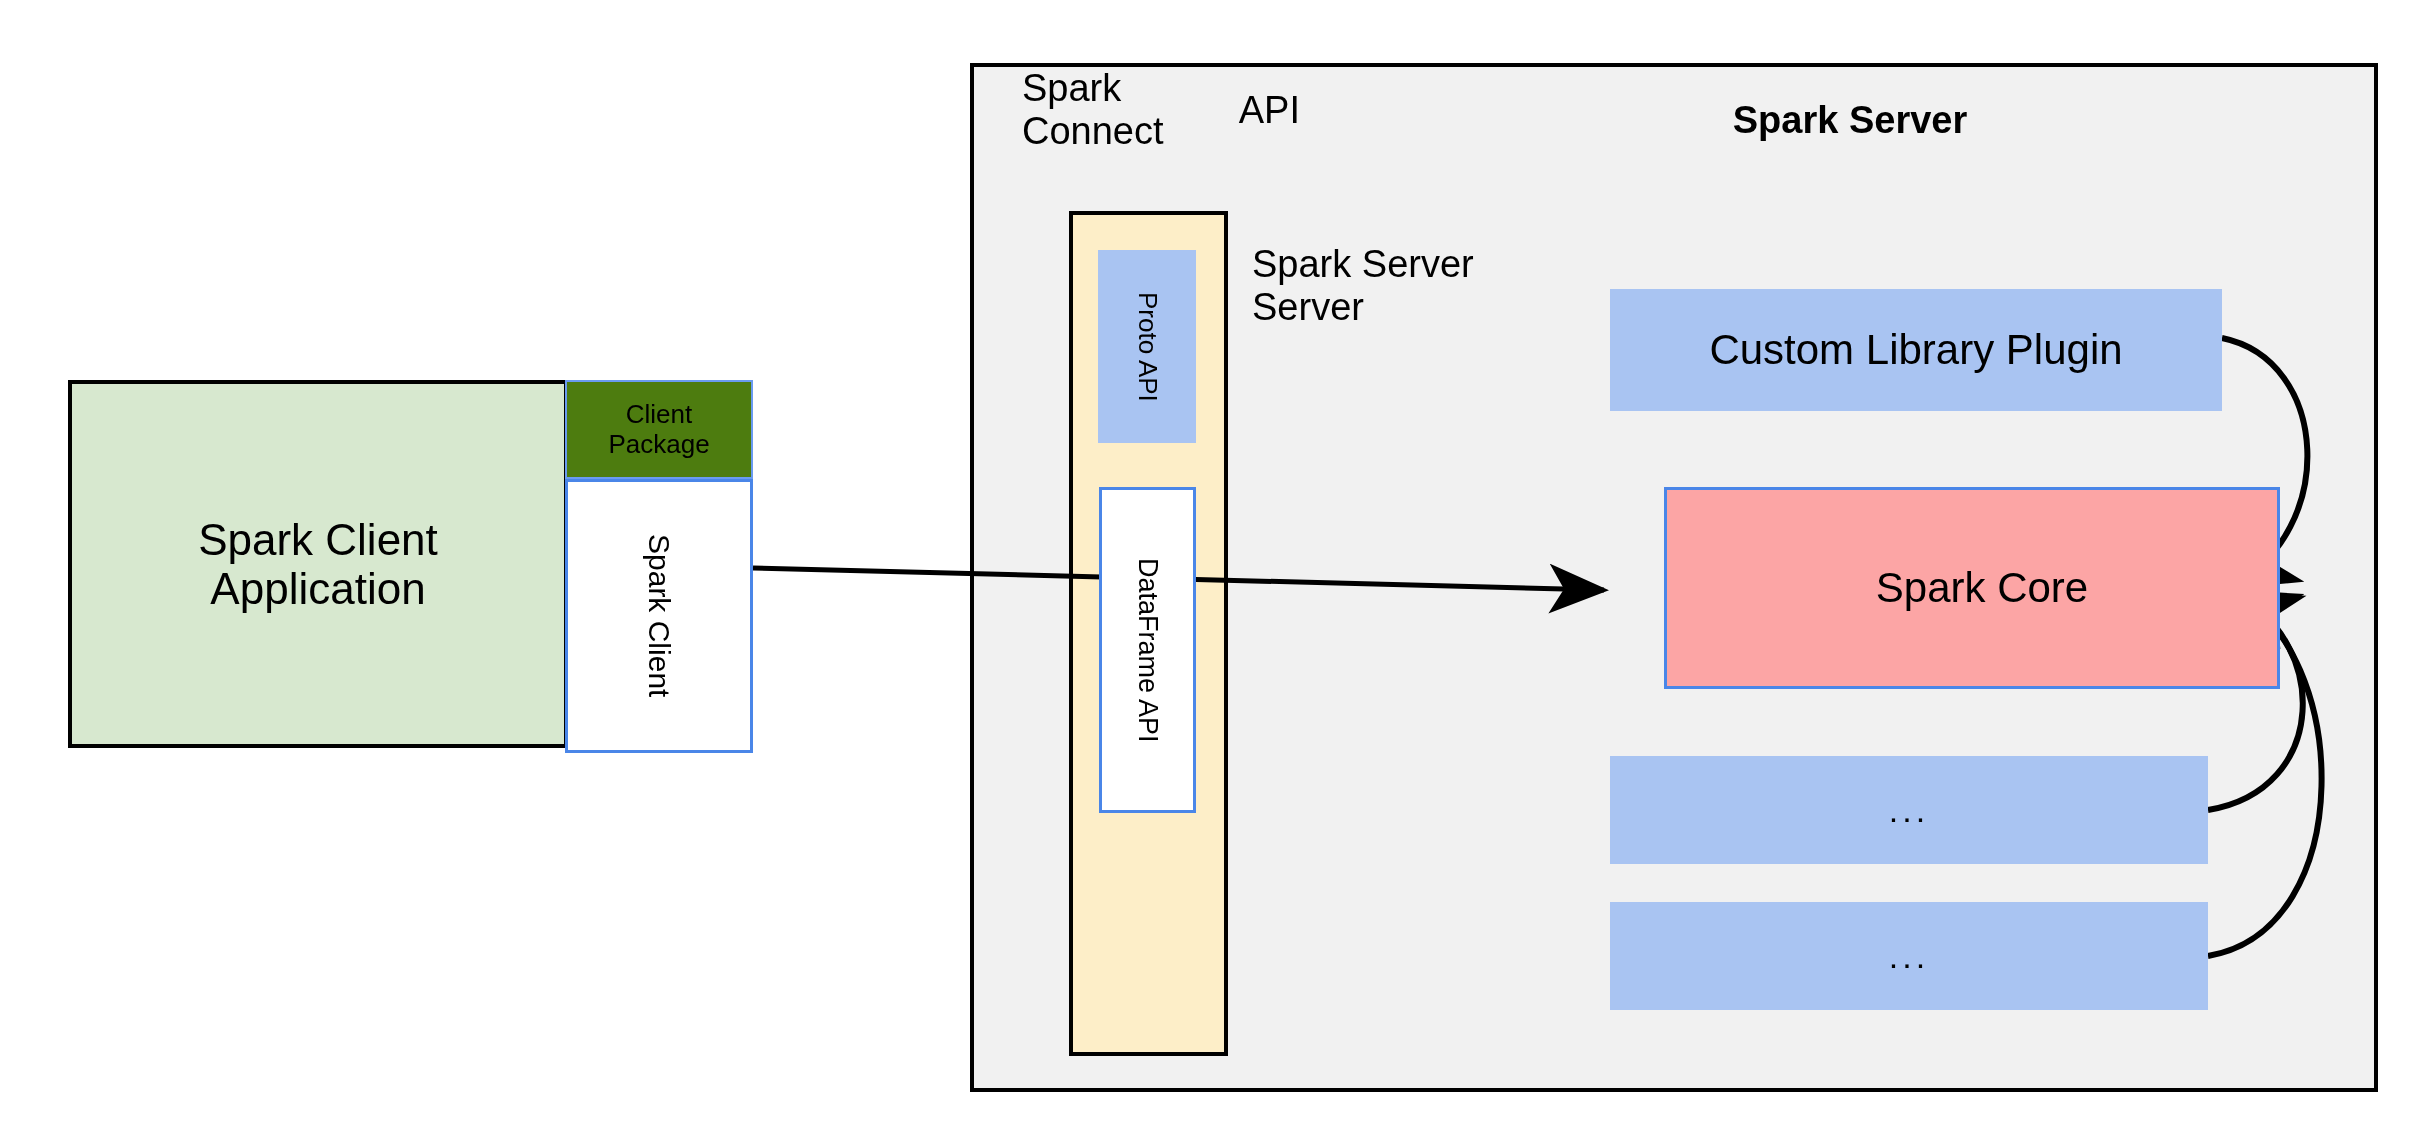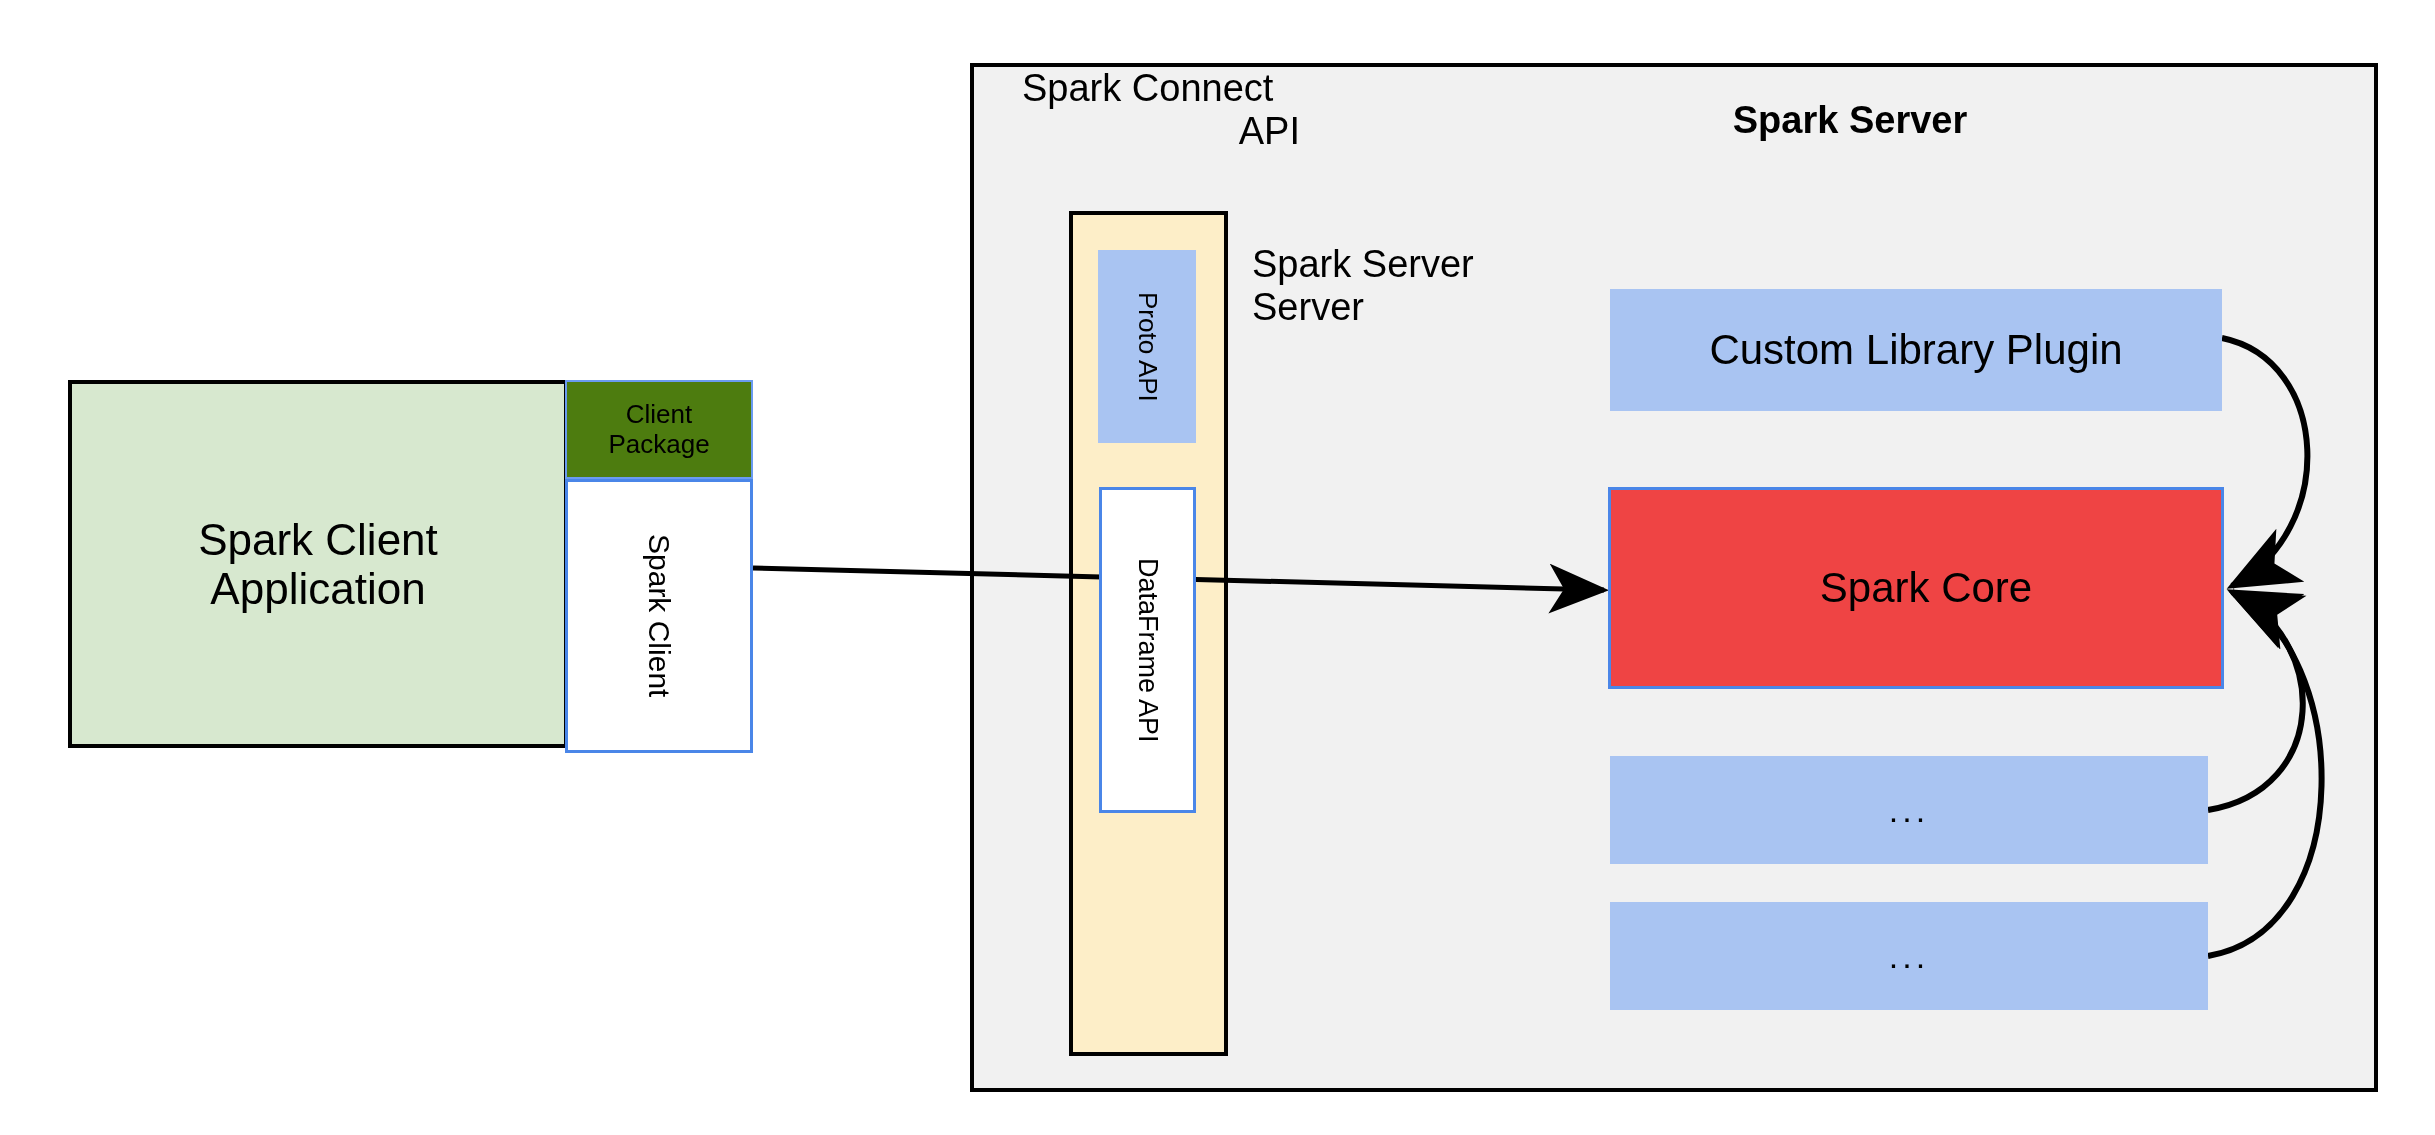--- a/index.html
+++ b/index.html
@@ -28,21 +28,21 @@
   #spark-client .vtext{writing-mode:vertical-rl;text-orientation:mixed;}
 
   
   #spark-server-frame{left:970px;top:63px;width:1408px;height:1029px;
                       background:#f1f1f1;border:4px solid #000000;}
 
   #spark-server-title{left:1700px;top:96px;width:300px;height:48px;
                       font-size:38px;font-weight:bold;}
 
   #spark-connect-label{left:1000px;top:64px;width:300px;height:92px;
-                       font-size:38px;flex-direction:column;}
+                       font-size:38px;flex-direction:row;}
   #spark-connect-label .l1{width:100%;text-align:left;padding-left:22px;box-sizing:border-box;}
   #spark-connect-label .l2{width:100%;text-align:right;}
 
   #server-lib-label{left:1252px;top:240px;width:300px;height:92px;
                     font-size:38px;flex-direction:column;align-items:flex-start;}
 
   
   #connect-column{left:1069px;top:211px;width:159px;height:845px;
                   background:#fdeec8;border:4px solid #000000;}
 
@@ -51,22 +51,22 @@
   #proto-api .vtext{writing-mode:vertical-rl;text-orientation:mixed;}
 
   #dataframe-api{left:1099px;top:487px;width:97px;height:326px;
                  background:#ffffff;border:3px solid #4a86e8;font-size:27px;}
   #dataframe-api .vtext{writing-mode:vertical-rl;text-orientation:mixed;}
 
   
   #custom-plugin{left:1610px;top:277px;width:612px;height:122px;
                  background:#a9c4f2;border:none;font-size:42px;margin-top:12px;}
 
-  #spark-core{left:1608px;top:487px;width:616px;height:202px;
-              background:#ef4444;border:3px solid #4a86e8;font-size:42px;padding-left:20px;}
+  #spark-core{left:1664px;top:487px;width:616px;height:202px;
+              background:#fca5a5;border:3px solid #4a86e8;font-size:42px;padding-left:20px;}
 
   #etc-1{left:1610px;top:756px;width:598px;height:108px;
          background:#a9c4f2;border:none;font-size:34px;letter-spacing:4px;}
 
   #etc-2{left:1610px;top:902px;width:598px;height:108px;
          background:#a9c4f2;border:none;font-size:34px;letter-spacing:4px;}
 
   
   #connectors{position:absolute;left:0;top:0;width:2435px;height:1135px;
               pointer-events:none;}

